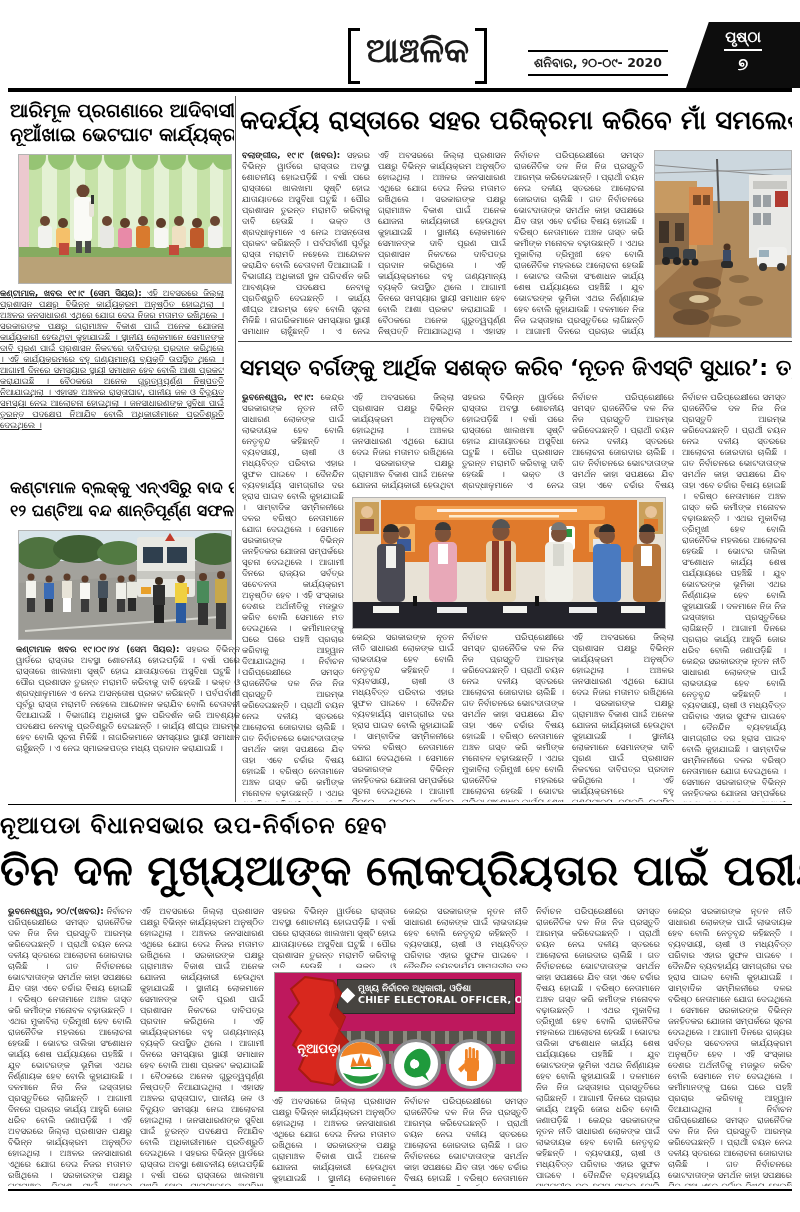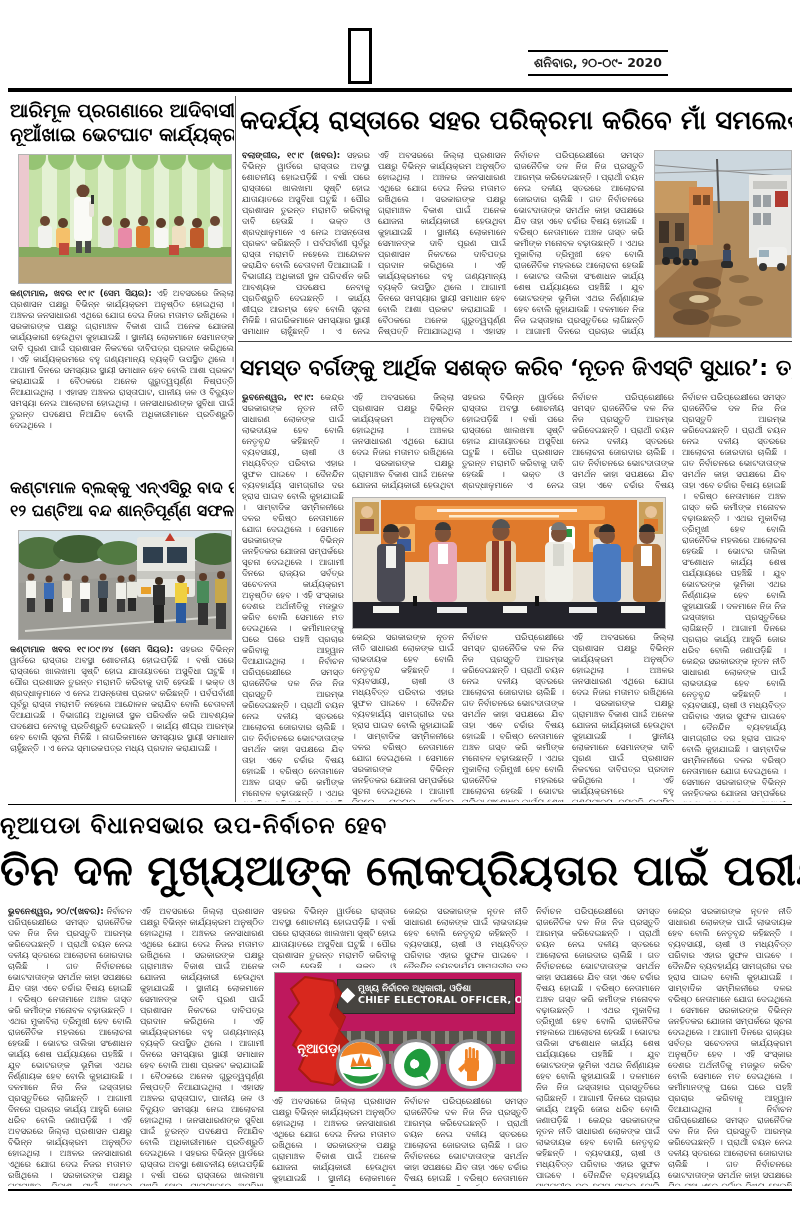--- a/index.html
+++ b/index.html
@@ -47,25 +47,31 @@
   .map-label{position:absolute;color:#fff;font-weight:bold;font-size:13px;white-space:nowrap;}
 </style>
 </head>
 <body>
 
 <div class="abs" style="left:0;top:0;width:800px;height:92px;">
 
 
   <div class="abs" style="left:348px;top:28px;display:flex;align-items:stretch;height:56px;">
     <div class="bracket l"></div>
+    <div class="section-title">ଆଞ୍ଚଳିକ</div>
     <div class="bracket r"></div>
   </div>
 
   <div class="abs date-box" style="left:528px;top:50px;">ଶନିବାର, ୨୦-୦୯- 2020</div>
 
+  <div class="page-poly" style="left:686px;top:22px;width:114px;height:66px;">
+    <div class="lbl">ପୃଷ୍ଠା</div>
+    <div class="hr"></div>
+    <div class="num">୭</div>
+  </div>
   <div class="rule" style="left:8px;top:88px;width:784px;height:4px;"></div>
 </div>
 
 <div class="hl" style="left:10px;top:98px;width:224px;font-size:19px;line-height:24px;">
   <span style="display:block;">ଆରିମୂଳ ପ୍ରଗଣାରେ ଆଦିବାସୀଙ୍କ</span>
   <span style="display:block;">ନୂଆଁଖାଇ ଭେଟଘାଟ କାର୍ଯ୍ୟକ୍ରମ</span>
 </div>
 <div class="ph" style="left:18px;top:154px;width:212px;height:128px;">
   <svg width="212" height="128" viewBox="0 0 212 128">
     <rect width="212" height="128" fill="#e4f1d4"></rect>
@@ -113,21 +119,21 @@
       <rect x="55" y="42" width="18" height="44" rx="4" fill="#fafaf6"></rect>
       <rect x="70" y="46" width="5" height="16" rx="2" fill="#e8e4da"></rect>
       <rect x="72" y="40" width="3" height="9" fill="#333"></rect>
       <rect x="57" y="86" width="6" height="12" fill="#4a4a4a"></rect>
         <rect x="66" y="86" width="6" height="12" fill="#4a4a4a"></rect>
     </g>
     <rect x="40" y="88" width="10" height="12" fill="#c34a3a"></rect>
       <rect x="150" y="90" width="10" height="10" fill="#c34a3a"></rect>
   </svg>
 </div>
-<div class="col" style="left:10px;top:288px;width:224px;height:184px;">
+<div class="col" style="left:0;top:288px;width:224px;height:184px;text-decoration:underline;">
   <span class="dl">କଣ୍ଟାମାଳ, ଖବର ୧୯।୯ (ସେମ ସିୟର):</span> <span>ଏହି ଅବସରରେ ଜିଲ୍ଲା ପ୍ରଶାସନ ପକ୍ଷରୁ ବିଭିନ୍ନ କାର୍ଯ୍ୟକ୍ରମ ଅନୁଷ୍ଠିତ ହୋଇଥିଲା । ଅଞ୍ଚଳର ଜନସାଧାରଣ ଏଥିରେ ଯୋଗ ଦେଇ ନିଜର ମତାମତ ରଖିଥିଲେ । ସରକାରଙ୍କ ପକ୍ଷରୁ ଗ୍ରାମାଞ୍ଚଳ ବିକାଶ ପାଇଁ ଅନେକ ଯୋଜନା କାର୍ଯ୍ୟକାରୀ ହେଉଥିବା କୁହାଯାଇଛି । ସ୍ଥାନୀୟ ଲୋକମାନେ ସେମାନଙ୍କ ଦାବି ପୂରଣ ପାଇଁ ପ୍ରଶାସନ ନିକଟରେ ଦାବିପତ୍ର ପ୍ରଦାନ କରିଥିଲେ । ଏହି କାର୍ଯ୍ୟକ୍ରମରେ ବହୁ ଗଣ୍ୟମାନ୍ୟ ବ୍ୟକ୍ତି ଉପସ୍ଥିତ ଥିଲେ । ଆଗାମୀ ଦିନରେ ସମସ୍ୟାର ସ୍ଥାୟୀ ସମାଧାନ ହେବ ବୋଲି ଆଶା ପ୍ରକଟ କରାଯାଇଛି । ବୈଠକରେ ଅନେକ ଗୁରୁତ୍ୱପୂର୍ଣ୍ଣ ନିଷ୍ପତ୍ତି ନିଆଯାଇଥିଲା । ଏହାସହ ଅଞ୍ଚଳର ରାସ୍ତାଘାଟ, ପାନୀୟ ଜଳ ଓ ବିଦ୍ୟୁତ ସମସ୍ୟା ନେଇ ଆଲୋଚନା ହୋଇଥିଲା । ଜନସାଧାରଣଙ୍କ ସୁବିଧା ପାଇଁ ତୁରନ୍ତ ପଦକ୍ଷେପ ନିଆଯିବ ବୋଲି ଅଧିକାରୀମାନେ ପ୍ରତିଶ୍ରୁତି ଦେଇଥିଲେ ।</span>
 </div>
 
 <div class="vrule" style="left:235px;top:96px;height:706px;"></div>
 
 <div class="hl" style="left:240px;top:99px;width:552px;font-size:26px;line-height:42px;text-align:center;">କଦର୍ଯ୍ୟ ରାସ୍ତାରେ ସହର ପରିକ୍ରମା କରିବେ ମାଁ ସମଲେଶ୍ୱରୀ</div>
 <div class="col" style="left:242px;top:150px;width:128px;height:188px;">
   <span class="dl">ବଲାଙ୍ଗୀର, ୧୯।୯ (ଖବର):</span> <span>ସହରର ବିଭିନ୍ନ ୱାର୍ଡରେ ରାସ୍ତାର ଅବସ୍ଥା ଶୋଚନୀୟ ହୋଇପଡ଼ିଛି । ବର୍ଷା ପରେ ରାସ୍ତାରେ ଖାଲଖମା ସୃଷ୍ଟି ହୋଇ ଯାତାୟାତରେ ଅସୁବିଧା ଘଟୁଛି । ପୌର ପ୍ରଶାସନ ତୁରନ୍ତ ମରାମତି କରିବାକୁ ଦାବି ହେଉଛି । ଭକ୍ତ ଓ ଶ୍ରଦ୍ଧାଳୁମାନେ ଏ ନେଇ ଅସନ୍ତୋଷ ପ୍ରକଟ କରିଛନ୍ତି । ପର୍ବପର୍ବାଣୀ ପୂର୍ବରୁ ରାସ୍ତା ମରାମତି ନହେଲେ ଆନ୍ଦୋଳନ କରାଯିବ ବୋଲି ଚେତାବନୀ ଦିଆଯାଇଛି । ବିଭାଗୀୟ ଅଧିକାରୀ ସ୍ଥଳ ପରିଦର୍ଶନ କରି ଆବଶ୍ୟକ ପଦକ୍ଷେପ ନେବାକୁ ପ୍ରତିଶ୍ରୁତି ଦେଇଛନ୍ତି । କାର୍ଯ୍ୟ ଶୀଘ୍ର ଆରମ୍ଭ ହେବ ବୋଲି ସୂଚନା ମିଳିଛି । ନାଗରିକମାନେ ସମସ୍ୟାର ସ୍ଥାୟୀ ସମାଧାନ ଚାହୁଁଛନ୍ତି । ଏ ନେଇ ସ୍ମାରକପତ୍ର ମଧ୍ୟ ପ୍ରଦାନ କରାଯାଇଛି ।</span>
 </div>
 <div class="col" style="left:378px;top:150px;width:128px;height:188px;">
@@ -320,21 +326,21 @@
         <rect x="157" y="72" width="10" height="20" fill="#2a5aa0"></rect>
       <circle cx="184" cy="46" r="4" fill="#5c3c2a"></circle>
         <rect x="178" y="50" width="12" height="22" fill="#4a8a5a"></rect>
         <rect x="179" y="72" width="10" height="22" fill="#333"></rect>
       <circle cx="202" cy="44" r="4" fill="#5c3c2a"></circle>
         <rect x="196" y="48" width="12" height="24" fill="#c8a84a"></rect>
         <rect x="197" y="72" width="10" height="26" fill="#3a3a3a"></rect>
     </g>
   </svg>
 </div>
-<div class="col" style="left:10px;top:644px;width:224px;height:158px;">
+<div class="col" style="left:16px;top:644px;width:224px;height:158px;">
   <span class="dl">କଣ୍ଟାମାଳ ଖବର ୧୯।୦୯।୨୪ (ସେମ ସିୟର):</span> <span>ସହରର ବିଭିନ୍ନ ୱାର୍ଡରେ ରାସ୍ତାର ଅବସ୍ଥା ଶୋଚନୀୟ ହୋଇପଡ଼ିଛି । ବର୍ଷା ପରେ ରାସ୍ତାରେ ଖାଲଖମା ସୃଷ୍ଟି ହୋଇ ଯାତାୟାତରେ ଅସୁବିଧା ଘଟୁଛି । ପୌର ପ୍ରଶାସନ ତୁରନ୍ତ ମରାମତି କରିବାକୁ ଦାବି ହେଉଛି । ଭକ୍ତ ଓ ଶ୍ରଦ୍ଧାଳୁମାନେ ଏ ନେଇ ଅସନ୍ତୋଷ ପ୍ରକଟ କରିଛନ୍ତି । ପର୍ବପର୍ବାଣୀ ପୂର୍ବରୁ ରାସ୍ତା ମରାମତି ନହେଲେ ଆନ୍ଦୋଳନ କରାଯିବ ବୋଲି ଚେତାବନୀ ଦିଆଯାଇଛି । ବିଭାଗୀୟ ଅଧିକାରୀ ସ୍ଥଳ ପରିଦର୍ଶନ କରି ଆବଶ୍ୟକ ପଦକ୍ଷେପ ନେବାକୁ ପ୍ରତିଶ୍ରୁତି ଦେଇଛନ୍ତି । କାର୍ଯ୍ୟ ଶୀଘ୍ର ଆରମ୍ଭ ହେବ ବୋଲି ସୂଚନା ମିଳିଛି । ନାଗରିକମାନେ ସମସ୍ୟାର ସ୍ଥାୟୀ ସମାଧାନ ଚାହୁଁଛନ୍ତି । ଏ ନେଇ ସ୍ମାରକପତ୍ର ମଧ୍ୟ ପ୍ରଦାନ କରାଯାଇଛି ।</span>
 </div>
 
 <div class="rule" style="left:8px;top:804px;width:784px;height:1px;"></div>
 
 <div class="hl" style="left:0;top:810px;width:800px;font-size:23px;line-height:30px;text-align:left;letter-spacing:1px;">ନୂଆପଡା ବିଧାନସଭାର ଉପ-ନିର୍ବାଚନ ହେବ</div>
 <div class="hl" style="left:0;top:842px;width:800px;font-size:42px;line-height:58px;text-align:center;">ତିନ ଦଳ ମୁଖ୍ୟଆଙ୍କ ଲୋକପ୍ରିୟତାର ପାଇଁ ପରୀକ୍ଷା</div>
 
 <div class="col" style="left:8px;top:906px;width:124px;height:280px;">
   <span class="dl">ଭୁବନେଶ୍ୱର, ୨୦/୯(ଖବର):</span> <span>ନିର୍ବାଚନ ପରିପ୍ରେକ୍ଷୀରେ ସମସ୍ତ ରାଜନୈତିକ ଦଳ ନିଜ ନିଜ ପ୍ରସ୍ତୁତି ଆରମ୍ଭ କରିଦେଇଛନ୍ତି । ପ୍ରାର୍ଥୀ ଚୟନ ନେଇ ଦଳୀୟ ସ୍ତରରେ ଆଲୋଚନା ଜୋରଦାର ଚାଲିଛି । ଗତ ନିର୍ବାଚନରେ ଭୋଟଦାତାଙ୍କ ସମର୍ଥନ କାହା ସପକ୍ଷରେ ଯିବ ତାହା ଏବେ ଚର୍ଚ୍ଚାର ବିଷୟ ହୋଇଛି । ବରିଷ୍ଠ ନେତାମାନେ ଅଞ୍ଚଳ ଗସ୍ତ କରି କର୍ମୀଙ୍କ ମନୋବଳ ବଢ଼ାଉଛନ୍ତି । ଏଥର ମୁକାବିଲା ତ୍ରିମୁଖୀ ହେବ ବୋଲି ରାଜନୈତିକ ମହଲରେ ଆଲୋଚନା ହେଉଛି । ଭୋଟର ତାଲିକା ସଂଶୋଧନ କାର୍ଯ୍ୟ ଶେଷ ପର୍ଯ୍ୟାୟରେ ପହଞ୍ଚିଛି । ଯୁବ ଭୋଟରଙ୍କ ଭୂମିକା ଏଥର ନିର୍ଣ୍ଣାୟକ ହେବ ବୋଲି କୁହାଯାଉଛି । ଦଳମାନେ ନିଜ ନିଜ ଇସ୍ତାହାର ପ୍ରସ୍ତୁତିରେ ଲାଗିଛନ୍ତି । ଆଗାମୀ ଦିନରେ ପ୍ରଚାର କାର୍ଯ୍ୟ ଆହୁରି ଜୋର ଧରିବ ବୋଲି ଜଣାପଡ଼ିଛି ।</span> <span>ଏହି ଅବସରରେ ଜିଲ୍ଲା ପ୍ରଶାସନ ପକ୍ଷରୁ ବିଭିନ୍ନ କାର୍ଯ୍ୟକ୍ରମ ଅନୁଷ୍ଠିତ ହୋଇଥିଲା । ଅଞ୍ଚଳର ଜନସାଧାରଣ ଏଥିରେ ଯୋଗ ଦେଇ ନିଜର ମତାମତ ରଖିଥିଲେ । ସରକାରଙ୍କ ପକ୍ଷରୁ ଗ୍ରାମାଞ୍ଚଳ ବିକାଶ ପାଇଁ ଅନେକ ଯୋଜନା କାର୍ଯ୍ୟକାରୀ ହେଉଥିବା କୁହାଯାଇଛି । ସ୍ଥାନୀୟ ଲୋକମାନେ ସେମାନଙ୍କ ଦାବି ପୂରଣ ପାଇଁ ପ୍ରଶାସନ ନିକଟରେ ଦାବିପତ୍ର ପ୍ରଦାନ କରିଥିଲେ । ଏହି କାର୍ଯ୍ୟକ୍ରମରେ ବହୁ ଗଣ୍ୟମାନ୍ୟ ବ୍ୟକ୍ତି ଉପସ୍ଥିତ ଥିଲେ । ଆଗାମୀ ଦିନରେ ସମସ୍ୟାର ସ୍ଥାୟୀ ସମାଧାନ ହେବ ବୋଲି ଆଶା ପ୍ରକଟ କରାଯାଇଛି । ବୈଠକରେ ଅନେକ ଗୁରୁତ୍ୱପୂର୍ଣ୍ଣ ନିଷ୍ପତ୍ତି ନିଆଯାଇଥିଲା । ଏହାସହ ଅଞ୍ଚଳର ରାସ୍ତାଘାଟ, ପାନୀୟ ଜଳ ଓ ବିଦ୍ୟୁତ ସମସ୍ୟା ନେଇ ଆଲୋଚନା ହୋଇଥିଲା । ଜନସାଧାରଣଙ୍କ ସୁବିଧା ପାଇଁ ତୁରନ୍ତ ପଦକ୍ଷେପ ନିଆଯିବ ବୋଲି ଅଧିକାରୀମାନେ ପ୍ରତିଶ୍ରୁତି ଦେଇଥିଲେ ।</span>

